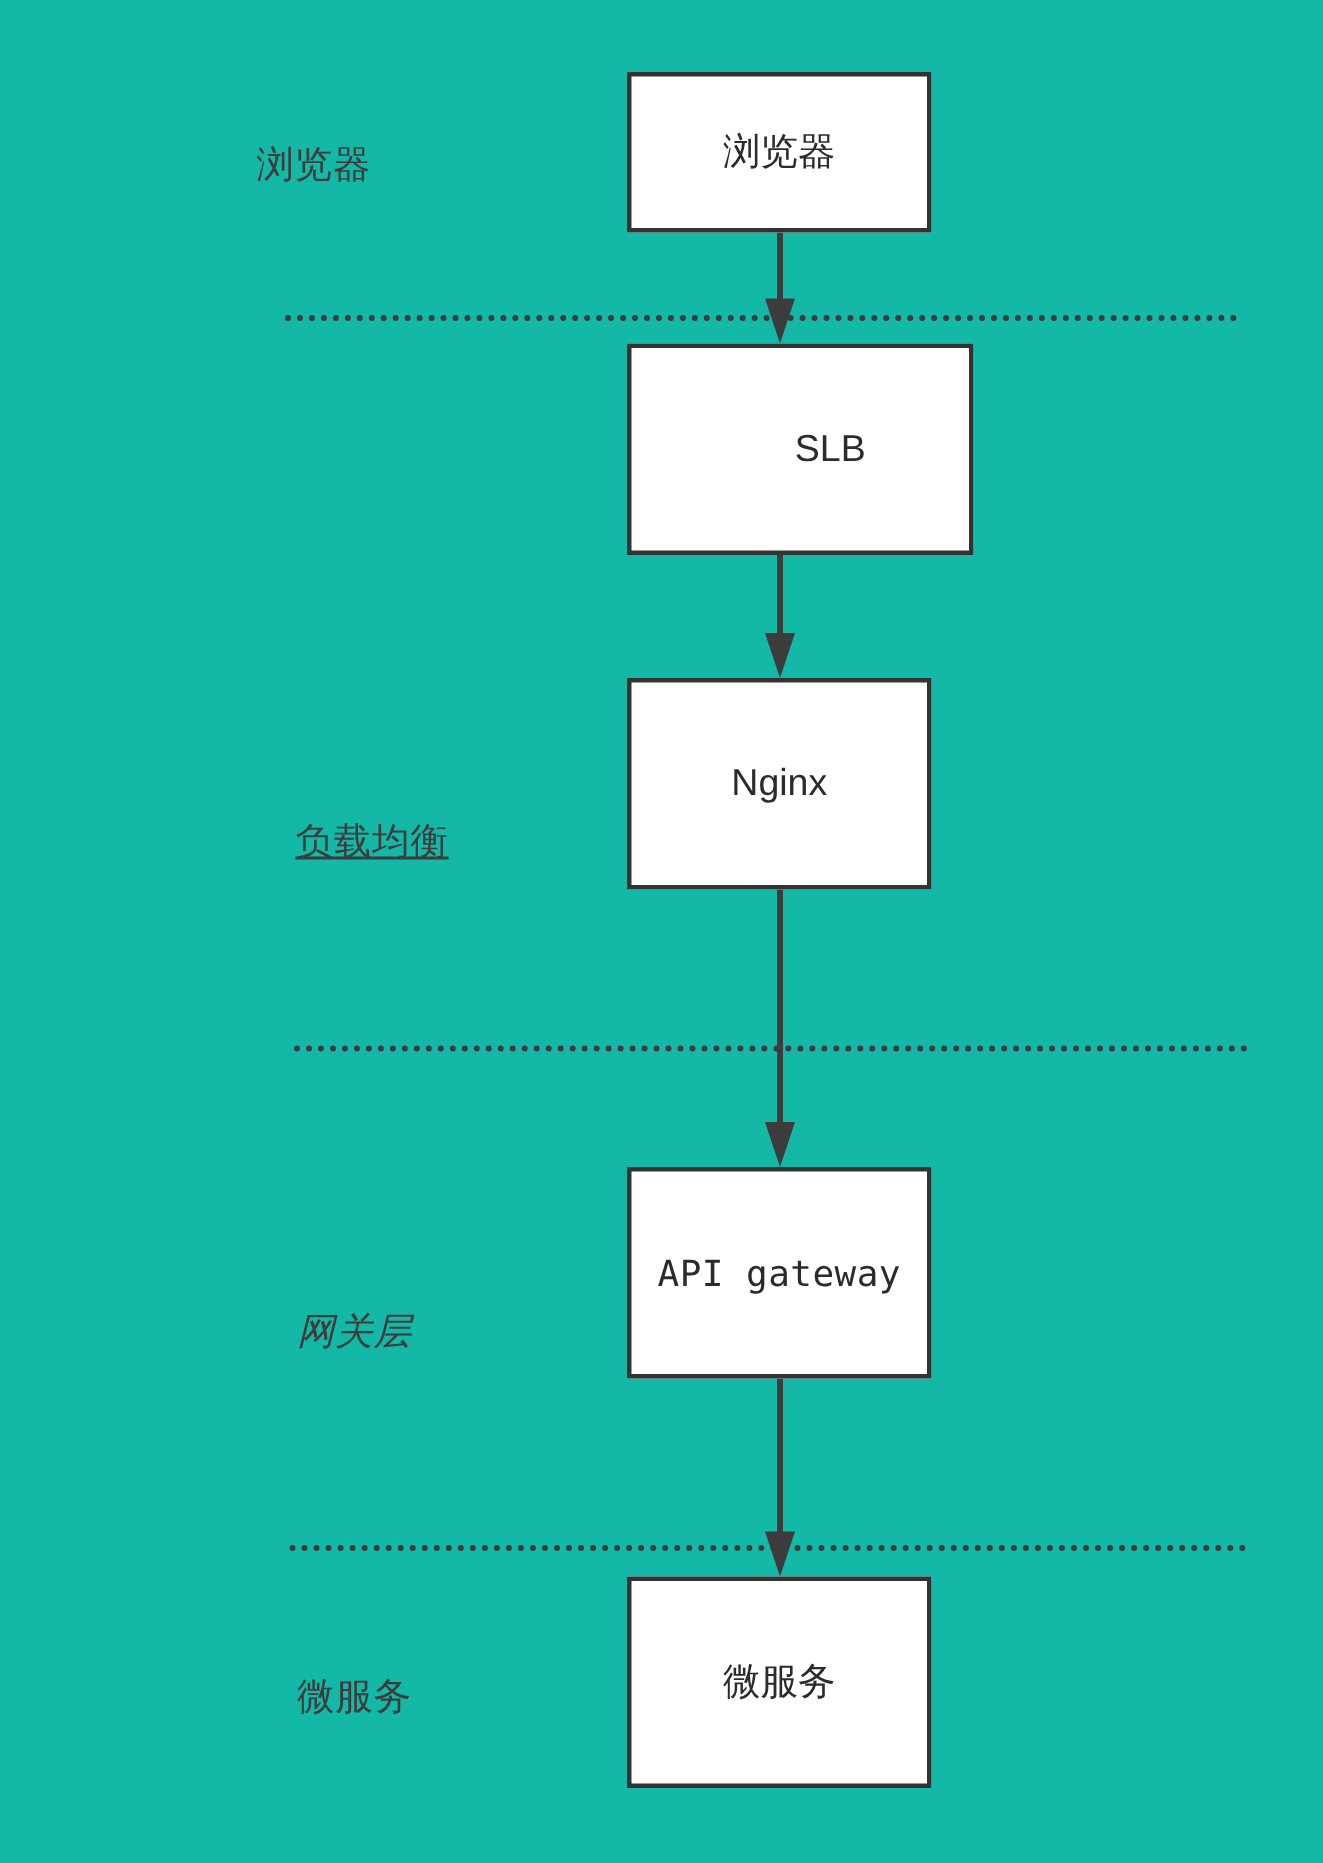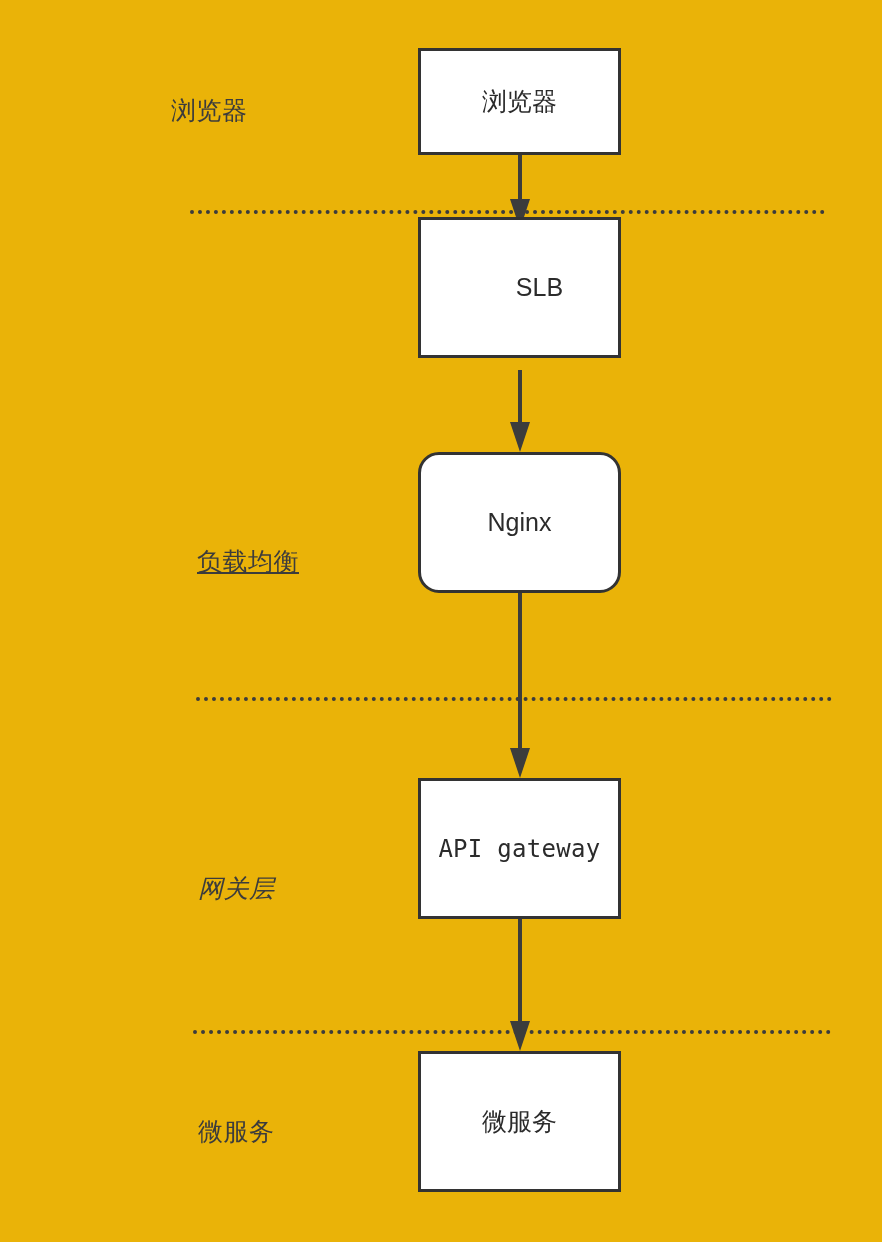--- a/index.html
+++ b/index.html
@@ -4,21 +4,21 @@
 <style>
   html, body {
     margin: 0;
     padding: 0;
     background: #000000;
   }
   #canvas {
     position: relative;
     width: 882px;
     height: 1242px;
-    background: #eab308;
+    background: #14b8a6;
     overflow: hidden;
     font-family: "Liberation Sans", "DejaVu Sans", sans-serif;
   }
   .layer-label {
     position: absolute;
     color: #3c3c3c;
     font-size: 25px;
     font-family: "Liberation Sans", "DejaVu Sans", sans-serif;
     line-height: 1;
     white-space: nowrap;
@@ -97,25 +97,25 @@
 
   <div class="layer-label" style="left:171px; top:98px;">浏览器</div>
   <div class="layer-label" style="left:197px; top:549px;text-decoration:underline;">负载均衡</div>
   <div class="layer-label" style="left:198px; top:876px;font-style:italic;">网关层</div>
   <div class="layer-label" style="left:198px; top:1119px;">微服务</div>
 
   <div class="node-box" style="left:418px; top:48px; width:203px; height:107px;">
     <span class="node-label">浏览器</span>
   </div>
 
-  <div class="node-box" style="left:418px; top:217px; width:203px; height:141px;padding-left:40px;">
+  <div class="node-box" style="left:418px; top:229px; width:231px; height:141px;padding-left:40px;">
     <span class="node-label">SLB</span>
   </div>
 
-  <div class="node-box" style="left:418px; top:452px; width:203px; height:141px;border-radius:21px;">
+  <div class="node-box" style="left:418px; top:452px; width:203px; height:141px;">
     <span class="node-label">Nginx</span>
   </div>
 
   <div class="node-box" style="left:418px; top:778px; width:203px; height:141px;">
     <span class="node-label mono">API gateway</span>
   </div>
 
   <div class="node-box" style="left:418px; top:1051px; width:203px; height:141px;">
     <span class="node-label">微服务</span>
   </div>

